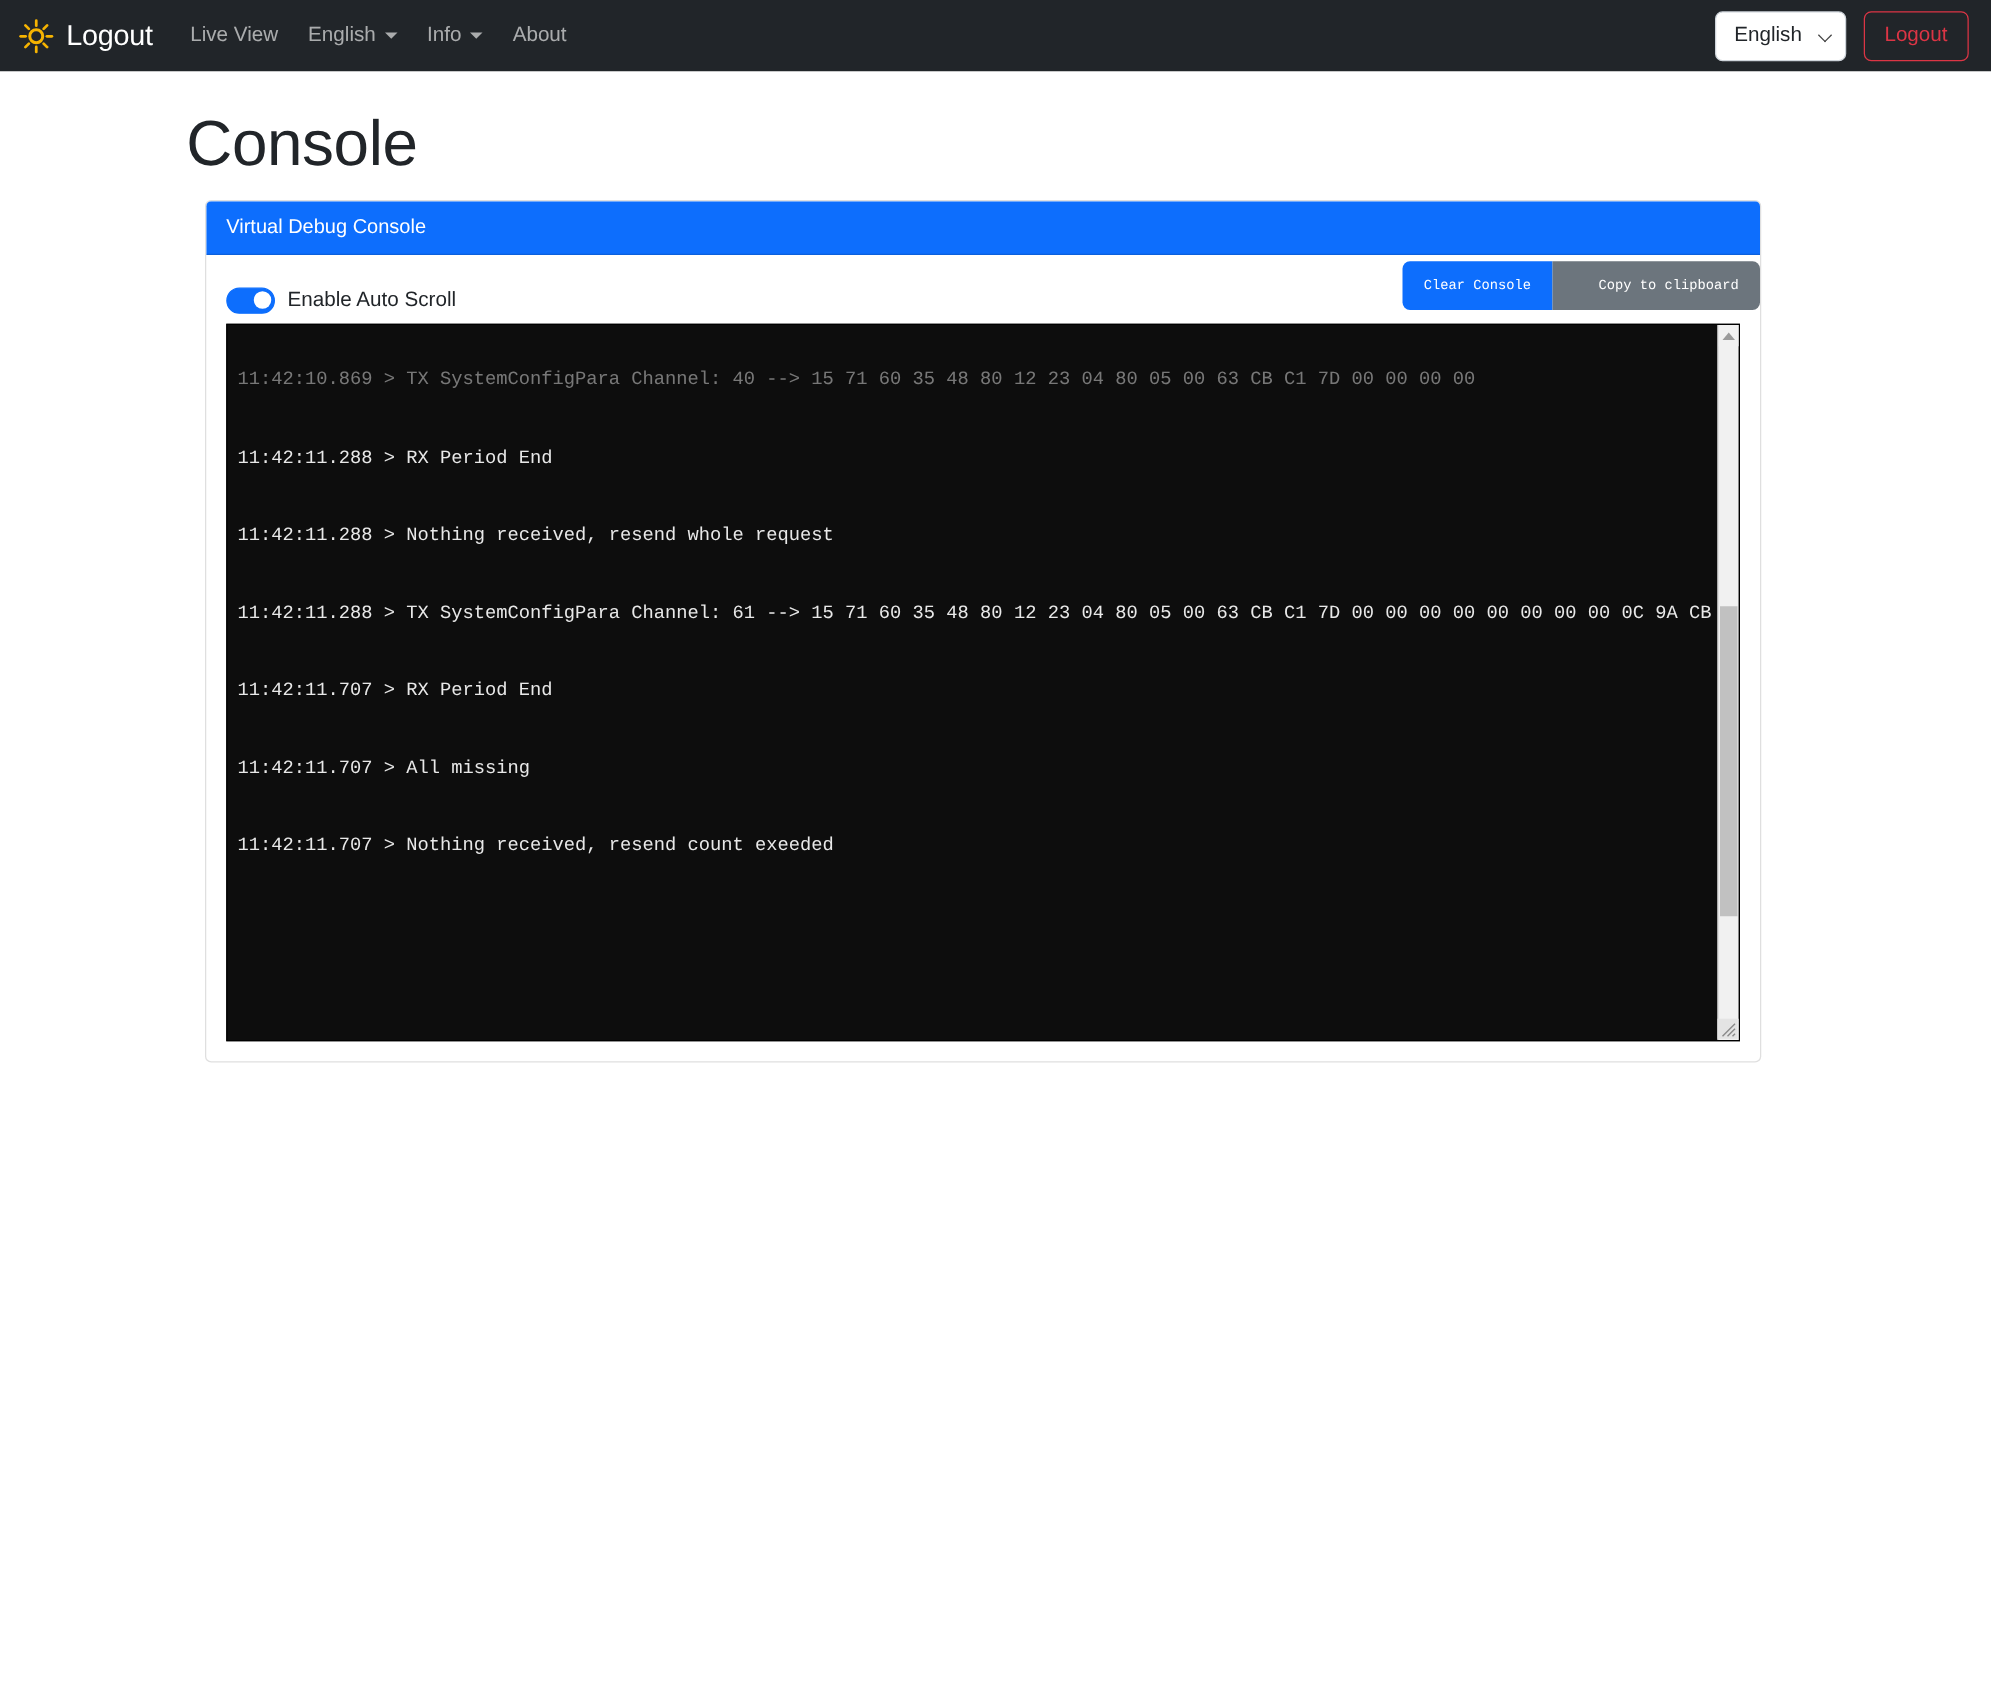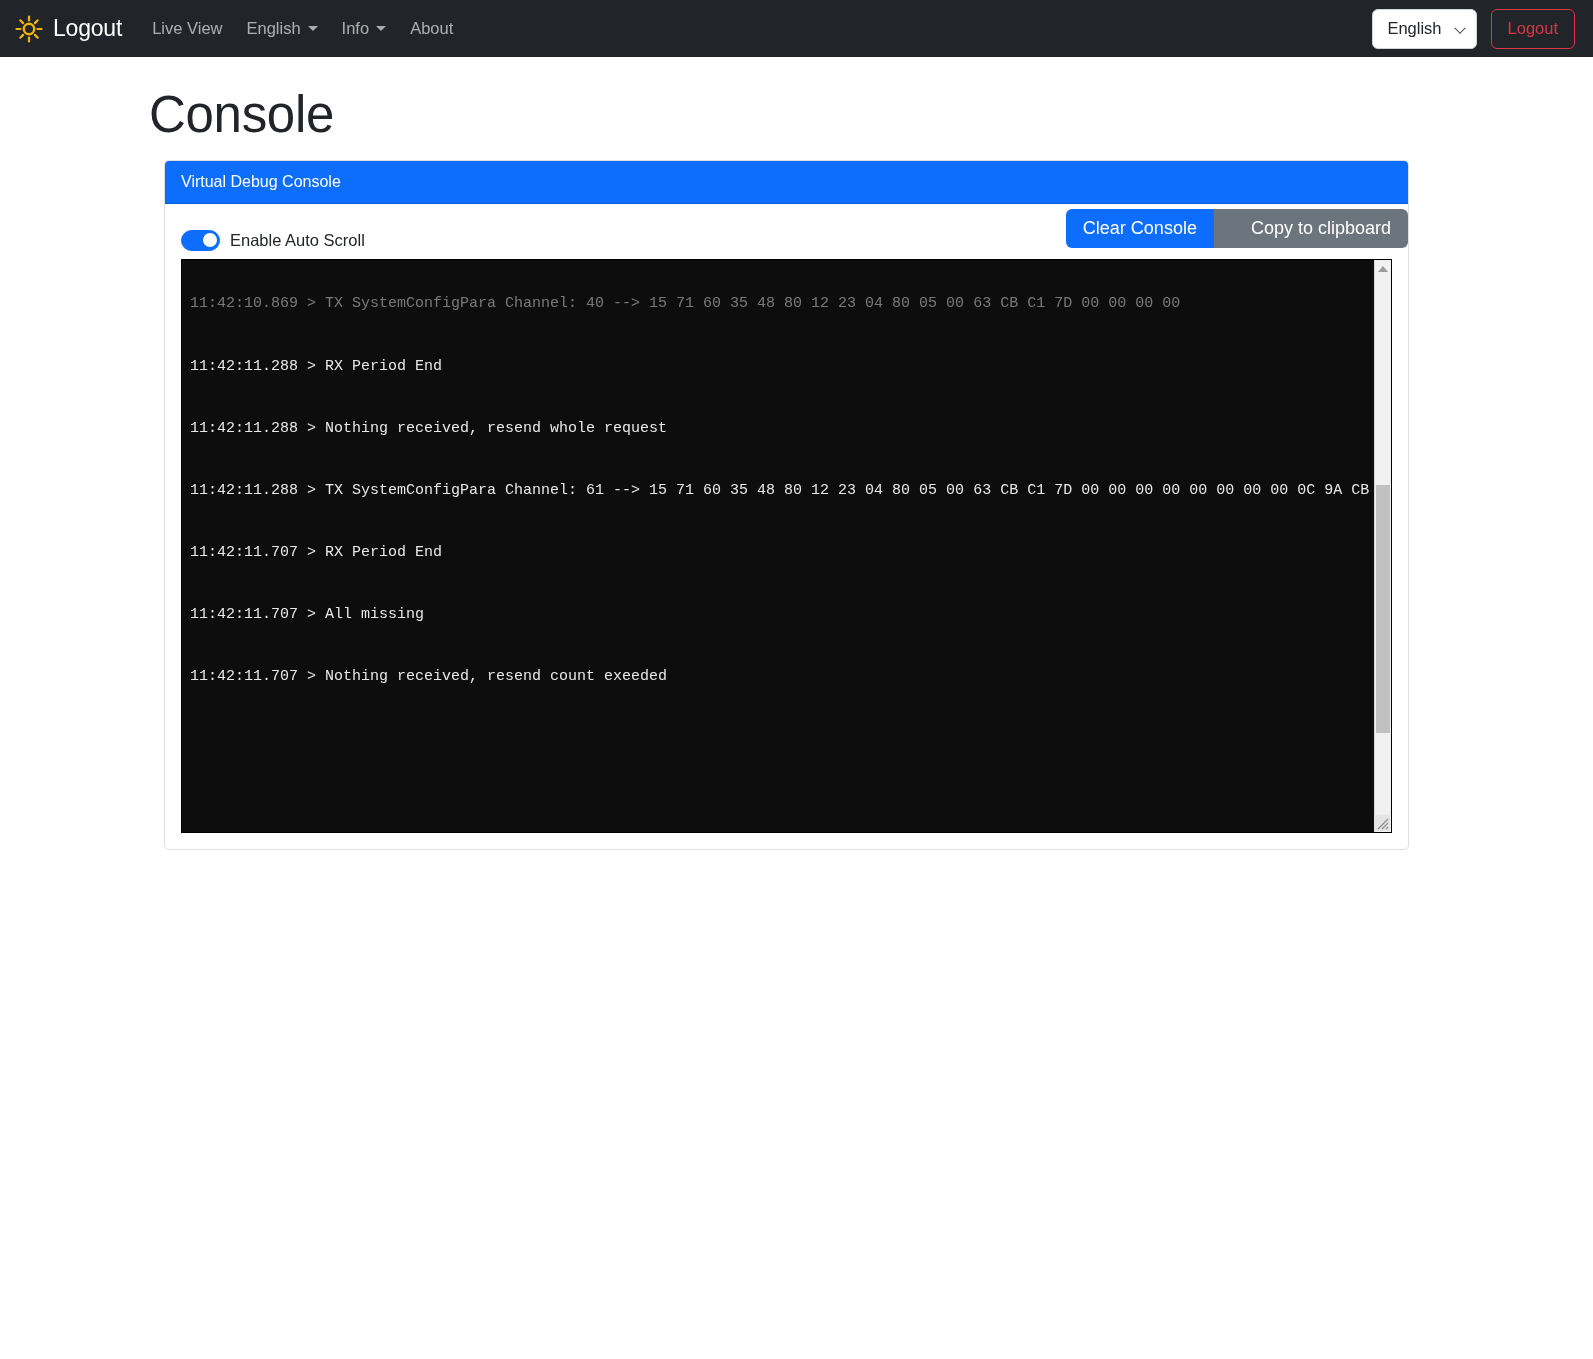--- a/index.html
+++ b/index.html
@@ -153,22 +153,22 @@
   }
   .btn-group {
     margin-left: auto;
     display: flex;
     position: absolute;
     right: -16px;
     top: -11px;
   }
   .btn {
     height: 39px;
-    font-size: 18px;
-    font-family: Liberation Sans, sans-serif;
+    font-size: 11px;
+    font-family: Liberation Mono, monospace;
     border: none;
     padding: 0 17px;
     cursor: pointer;
     color: #ffffff;
     white-space: nowrap;
   }
   .btn-primary { background: #0d6efd; border-radius: 6px 0 0 6px; }
   .btn-secondary { background: #6c757d; border-radius: 0 6px 6px 0; padding-left: 37px; }
 
   

